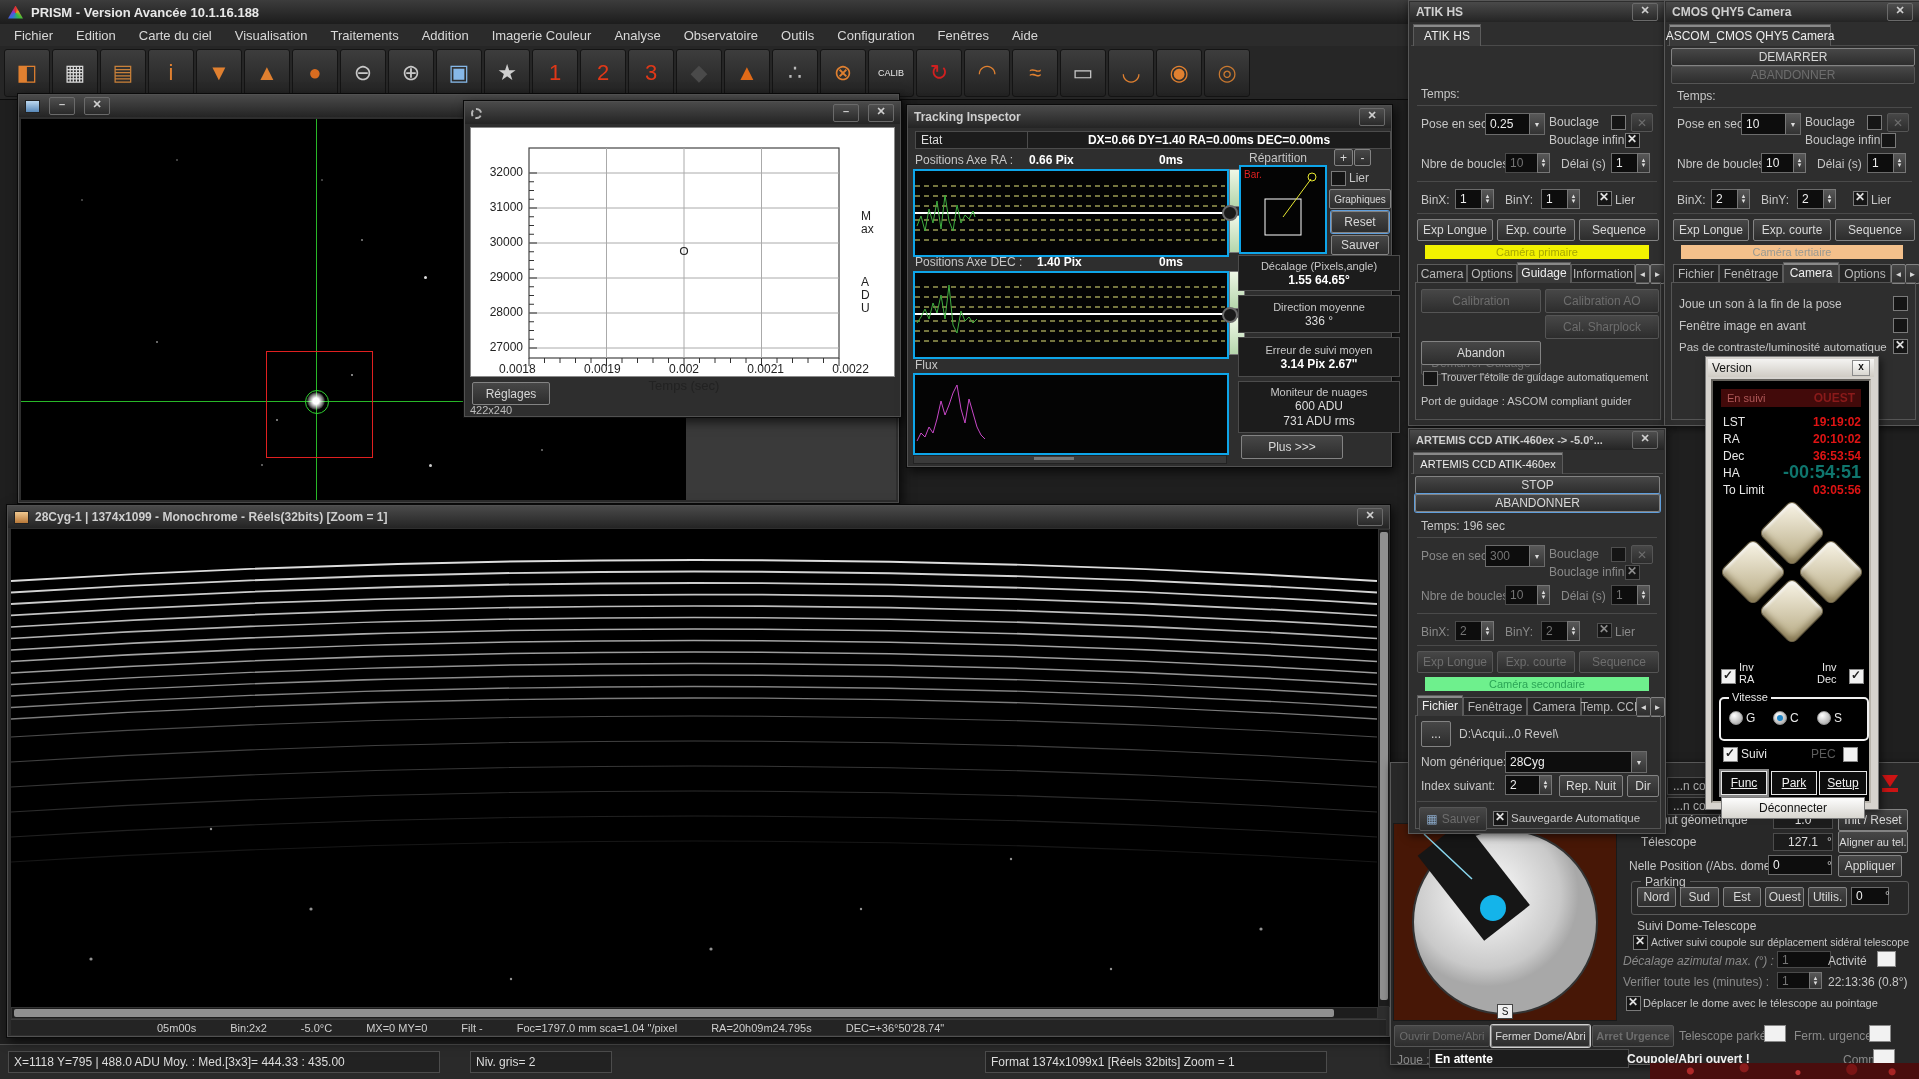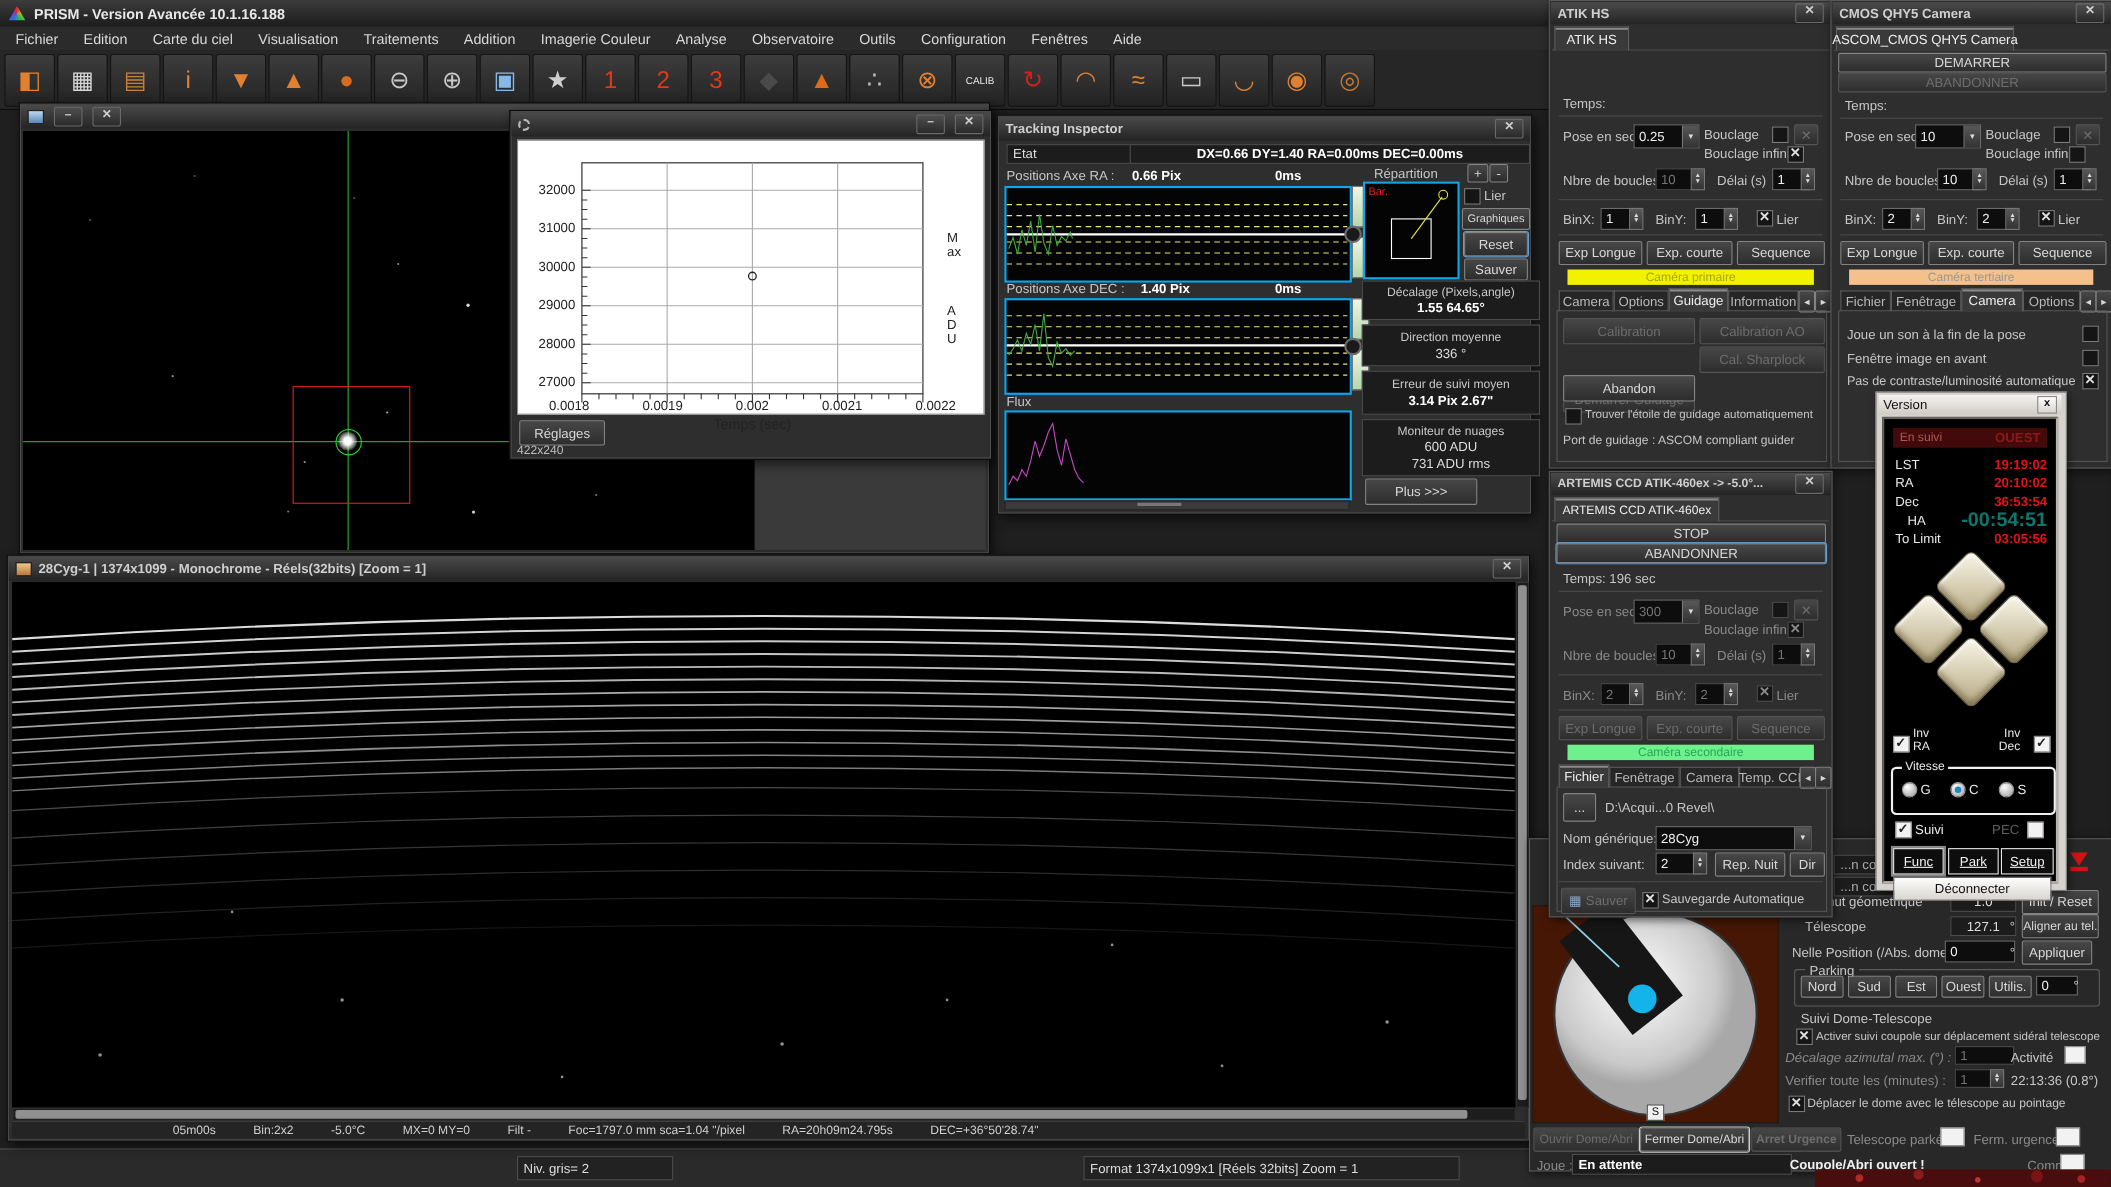--- a/index.html
+++ b/index.html
@@ -190,20 +190,21 @@
       <div class="tool">
         <span class="glyph" style="color: rgb(224, 128, 48);">◉</span>
       </div>
 
       <div class="tool">
         <span class="glyph" style="color: rgb(200, 120, 48);">◎</span>
       </div>
     </div>
 
   <div class="t" style="left:0;top:1044px;width:1919px;height:35px;background:#2a2a2a;border-top:1px solid #4e4e4e;">
+    <div class="box" style="left:8px;top:6px;width:420px;height:20px;background:#222;">X=1118 Y=795 | 488.0 ADU    Moy. : Med.[3x3]= 444.33 : 435.00</div>
     <div class="box" style="left:470px;top:6px;width:130px;height:20px;background:#222;">Niv. gris= 2</div>
     <div class="box" style="left:985px;top:6px;width:330px;height:20px;background:#222;">Format 1374x1099x1 [Réels 32bits]  Zoom = 1</div>
   </div>
 
   <div class="win" style="left:17px;top:93px;width:881px;height:409px;">
     <div class="wtitle">
       <span style="width:13px;height:11px;background:linear-gradient(#bcd8f0,#5888b8);border:1px solid #222;"></span>
       <span class="wbtn">–</span>
       <span class="wbtn">✕</span>
     </div>
@@ -867,21 +868,21 @@
             <span style="color:#e8e8e8;font-size:12px;">RA</span>
             <span style="color:#e01414;font-size:12px;font-weight:bold;">20:10:02</span>
           </div>
 
           <div style="display:flex;justify-content:space-between;height:17px;align-items:center;">
             <span style="color:#e8e8e8;font-size:12px;">Dec</span>
             <span style="color:#e01414;font-size:12px;font-weight:bold;">36:53:54</span>
           </div>
 
           <div style="display:flex;justify-content:space-between;height:17px;align-items:center;">
-            <span style="color:#e8e8e8;font-size:12px;margin-left:11px;">HA</span>
+            <span style="color:#e8e8e8;font-size:12px;">HA</span>
             <span style="color:#0f766e;font-size:18px;font-weight:bold;margin-left:20px;">-00:54:51</span>
           </div>
 
           <div style="display:flex;justify-content:space-between;height:17px;align-items:center;">
             <span style="color:#e8e8e8;font-size:12px;">To Limit</span>
             <span style="color:#e01414;font-size:12px;font-weight:bold;">03:05:56</span>
           </div>
         </div>
       <div class="diamond" style="left:55px;top:128px;"></div>
       <div class="diamond" style="left:16px;top:167px;"></div>

